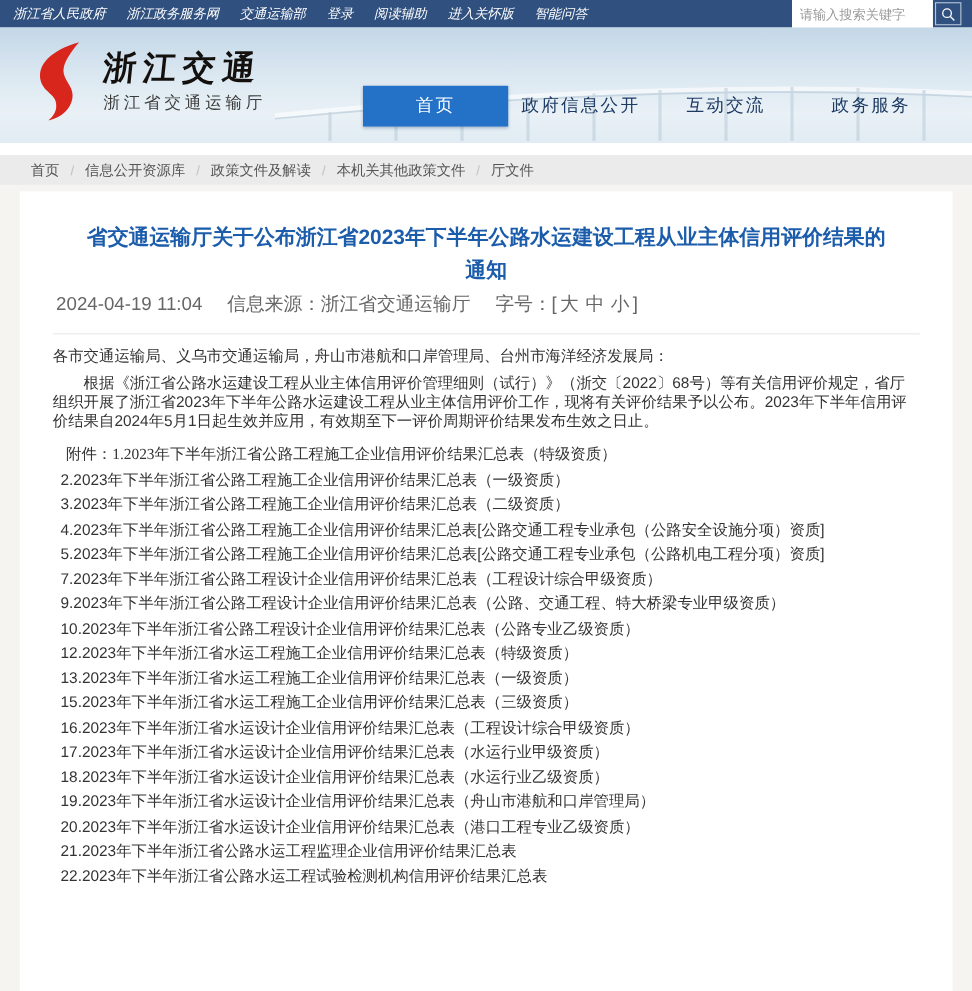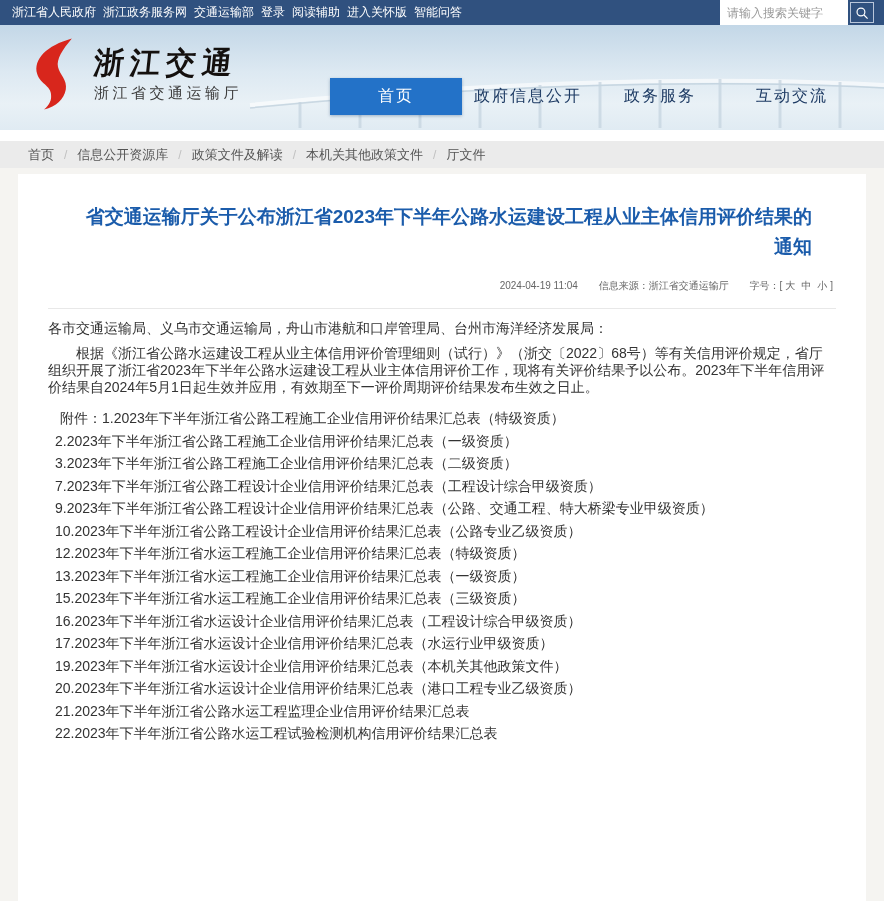--- a/index.html
+++ b/index.html
@@ -3,21 +3,21 @@
 <meta charset="utf-8">
 <style>
   html,body{margin:0;padding:0;}
   body{
     width:884px;height:901px;overflow:hidden;background:#f5f4f1;
     font-family:"Liberation Sans","DejaVu Sans",sans-serif;
     -webkit-font-smoothing:antialiased;
   }
   
   .topbar{height:25px;background:#30517f;display:flex;align-items:center;padding:0 10px 0 12px;box-sizing:border-box;}
-  .topbar-links{display:flex;align-items:flex-start;gap:7px;}
+  .topbar-links{display:flex;align-items:flex-start;gap:19px;font-style:italic;}
   .topbar-link{color:#ffffff;font-size:12px;text-decoration:none;white-space:nowrap;cursor:pointer;}
   .search{margin-left:auto;display:flex;align-items:center;height:21px;}
   .search-input{width:128px;height:33px;border:1px solid #ffffff;background:#ffffff;font-size:12px;padding:0 6px;box-sizing:border-box;outline:none;color:#333;font-family:inherit;}
   .search-input::placeholder{color:#9a9a9a;}
   .search-btn{width:24px;height:21px;margin-left:2px;background:transparent;border:1px solid #b9c6da;display:flex;align-items:center;justify-content:center;cursor:pointer;padding:0;}
   .search-btn svg{width:14px;height:14px;display:block;}
   
   .banner{height:105px;position:relative;background:linear-gradient(180deg,#c3d7e7 0%,#dde9f2 45%,#e9f1f6 75%,#e0ebf3 100%);overflow:hidden;}
   .bridge{position:absolute;left:0;top:0;width:884px;height:105px;}
   .logo{position:absolute;left:32px;top:12px;display:flex;align-items:center;gap:10px;cursor:pointer;}
@@ -27,29 +27,29 @@
   .nav{position:absolute;right:26px;top:53px;width:528px;height:37px;display:flex;}
   .nav-item{flex:1;display:flex;align-items:center;justify-content:center;font-size:16px;color:#1d3a63;text-decoration:none;cursor:pointer;letter-spacing:2px;}
   .nav-item.active{background:#2372c8;color:#ffffff;box-shadow:0 1px 3px rgba(20,60,110,.35);}
   .gap-strip{height:11px;background:#ffffff;}
   
   .breadcrumb{height:27px;background:#ebebeb;display:flex;align-items:center;padding:0 28px;font-size:13px;}
   .crumb{color:#555;text-decoration:none;cursor:pointer;white-space:nowrap;}
   .crumb:not(:first-child)::before{content:"/";color:#c0c0c0;margin:0 10px;font-size:12px;}
   
   .card{margin:6px 18px 0;background:#ffffff;padding:26px 24px 12px;box-sizing:border-box;min-height:728px;}
-  .page-title{margin:2px 30px 0;font-size:19px;line-height:30px;font-weight:bold;color:#1b5cab;text-align:right;}
-  .meta{margin-top:17px;text-align:right;font-size:10px;color:#666;}
+  .page-title{margin:2px 30px 0;font-size:19px;line-height:30px;font-weight:bold;color:#1b5cab;text-align:center;}
+  .meta{margin-top:3px;text-align:left;font-size:17px;color:#666;}
   .meta .m{margin:0 9px;}
   .fs-link{color:#666;text-decoration:none;cursor:pointer;margin:0 3px;}
   .divider{border:none;border-top:1px solid #e8e8e8;margin:15px 6px 0;}
   .content{margin:11px 6px 0;font-size:14px;color:#333;}
   .content p{margin:8px 0 0;line-height:17px;}
   .para-indent{text-indent:2em;}
-  .attach-first{padding-left:12px;margin-top:14px !important;}
+  .attach-first{padding-left:12px;margin-top:14px !important;font-family:Liberation Serif, serif;}
   .attach-row{padding-left:7px;margin-top:5.5px !important;line-height:17px;}
   .attach-link{color:#333;text-decoration:none;cursor:pointer;}
 </style>
 </head>
 <body>
 
 <div class="topbar">
   <div class="topbar-links">
       <a class="topbar-link">浙江省人民政府</a>
       <a class="topbar-link">浙江政务服务网</a>
@@ -96,22 +96,22 @@
       </svg>
     </span>
     <div>
       <div class="logo-title">浙江交通</div>
       <div class="logo-sub">浙江省交通运输厅</div>
     </div>
   </div>
   <nav class="nav">
       <a class="nav-item active">首页</a>
       <a class="nav-item">政府信息公开</a>
+      <a class="nav-item">互动交流</a>
       <a class="nav-item">政务服务</a>
-      <a class="nav-item">互动交流</a>
     </nav>
 </div>
 
 <div class="gap-strip"></div>
 
 <div class="breadcrumb">
     <a class="crumb">首页</a>
     <a class="crumb">信息公开资源库</a>
     <a class="crumb">政策文件及解读</a>
     <a class="crumb">本机关其他政策文件</a>
@@ -133,28 +133,31 @@
 
   <div class="content">
     <p class="salutation">各市交通运输局、义乌市交通运输局，舟山市港航和口岸管理局、台州市海洋经济发展局：</p>
     <p class="para-indent">根据《浙江省公路水运建设工程从业主体信用评价管理细则（试行）》（浙交〔2022〕68号）等有关信用评价规定，省厅组织开展了浙江省2023年下半年公路水运建设工程从业主体信用评价工作，现将有关评价结果予以公布。2023年下半年信用评价结果自2024年5月1日起生效并应用，有效期至下一评价周期评价结果发布生效之日止。</p>
 
     <p class="attach-first"><span>附件：</span><a class="attach-link">1.2023年下半年浙江省公路工程施工企业信用评价结果汇总表（特级资质）</a></p>
 
     <div>
         <p class="attach-row"><a class="attach-link">2.2023年下半年浙江省公路工程施工企业信用评价结果汇总表（一级资质）</a></p>
         <p class="attach-row"><a class="attach-link">3.2023年下半年浙江省公路工程施工企业信用评价结果汇总表（二级资质）</a></p>
+        <p class="attach-row"><a class="attach-link">4.2023年下半年浙江省公路工程施工企业信用评价结果汇总表[公路交通工程专业承包（公路安全设施分项）资质]</a></p>
+        <p class="attach-row"><a class="attach-link">5.2023年下半年浙江省公路工程施工企业信用评价结果汇总表[公路交通工程专业承包（公路机电工程分项）资质]</a></p>
         <p class="attach-row"><a class="attach-link">7.2023年下半年浙江省公路工程设计企业信用评价结果汇总表（工程设计综合甲级资质）</a></p>
         <p class="attach-row"><a class="attach-link">9.2023年下半年浙江省公路工程设计企业信用评价结果汇总表（公路、交通工程、特大桥梁专业甲级资质）</a></p>
         <p class="attach-row"><a class="attach-link">10.2023年下半年浙江省公路工程设计企业信用评价结果汇总表（公路专业乙级资质）</a></p>
         <p class="attach-row"><a class="attach-link">12.2023年下半年浙江省水运工程施工企业信用评价结果汇总表（特级资质）</a></p>
         <p class="attach-row"><a class="attach-link">13.2023年下半年浙江省水运工程施工企业信用评价结果汇总表（一级资质）</a></p>
         <p class="attach-row"><a class="attach-link">15.2023年下半年浙江省水运工程施工企业信用评价结果汇总表（三级资质）</a></p>
         <p class="attach-row"><a class="attach-link">16.2023年下半年浙江省水运设计企业信用评价结果汇总表（工程设计综合甲级资质）</a></p>
         <p class="attach-row"><a class="attach-link">17.2023年下半年浙江省水运设计企业信用评价结果汇总表（水运行业甲级资质）</a></p>
-        <p class="attach-row"><a class="attach-link">19.2023年下半年浙江省水运设计企业信用评价结果汇总表（本机关其他政策文件）</a></p>
+        <p class="attach-row"><a class="attach-link">18.2023年下半年浙江省水运设计企业信用评价结果汇总表（水运行业乙级资质）</a></p>
+        <p class="attach-row"><a class="attach-link">19.2023年下半年浙江省水运设计企业信用评价结果汇总表（舟山市港航和口岸管理局）</a></p>
         <p class="attach-row"><a class="attach-link">20.2023年下半年浙江省水运设计企业信用评价结果汇总表（港口工程专业乙级资质）</a></p>
         <p class="attach-row"><a class="attach-link">21.2023年下半年浙江省公路水运工程监理企业信用评价结果汇总表</a></p>
         <p class="attach-row"><a class="attach-link">22.2023年下半年浙江省公路水运工程试验检测机构信用评价结果汇总表</a></p>
       </div>
   </div>
 
 </div>
 
 </body></html>

